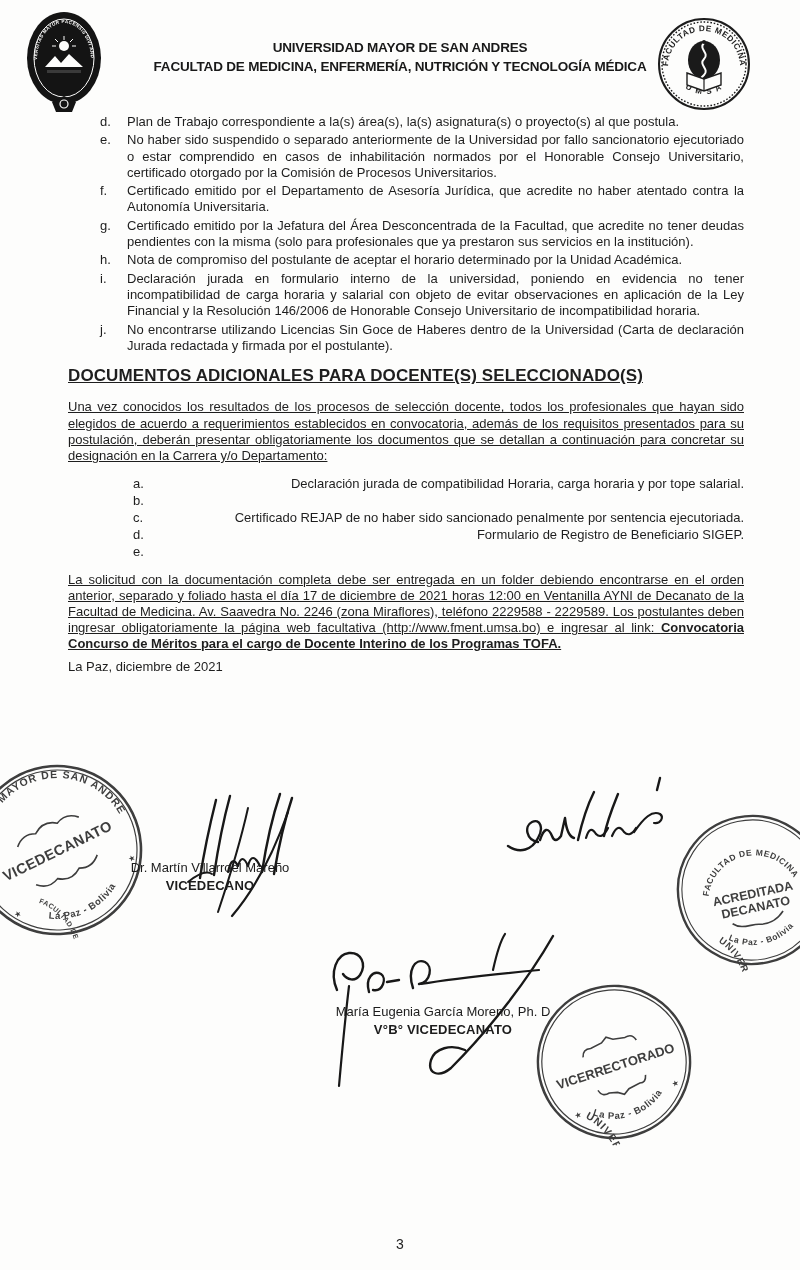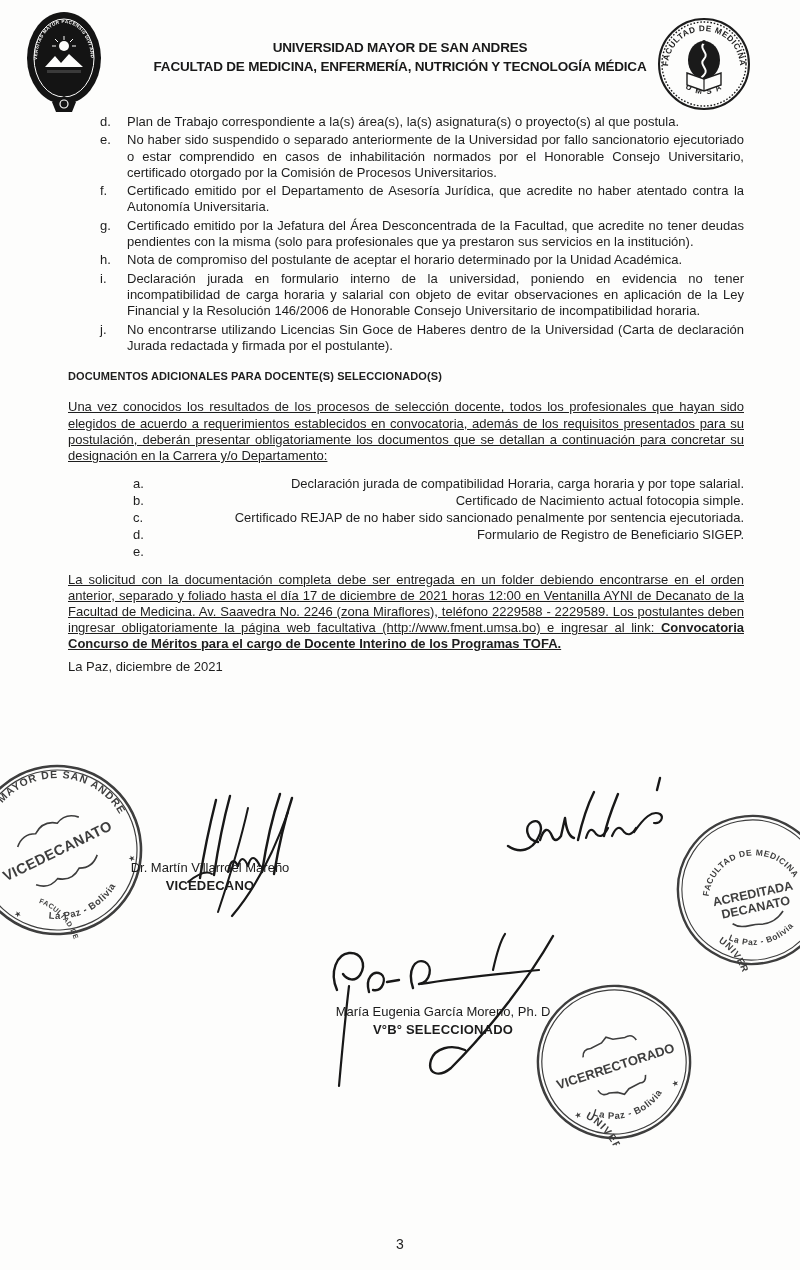--- a/index.html
+++ b/index.html
@@ -22,21 +22,21 @@
   .logo-left{position:absolute;left:24px;top:10px;}
   .logo-right{position:absolute;left:656px;top:16px;}
   
   .main{
     position:absolute;top:114px;left:68px;width:676px;
     font-size:13px;line-height:16.3px;color:#1e1e1e;
   }
   .lrow{display:flex;margin-bottom:2px;}
   .lrow .marker{flex:0 0 27px;margin-left:32px;}
   .lrow .txt{flex:1;text-align:justify;}
-  .sec-heading{font-size:11px;font-weight:700;margin:14px 0 8px 0;letter-spacing:0.1px;}
+  .sec-heading{font-size:17px;font-weight:700;margin:14px 0 8px 0;letter-spacing:0.1px;text-decoration:underline;}
   .para{text-align:justify;margin:15px 0 0 0;text-decoration:underline;}
   .inner-list{margin-top:10px;line-height:17px;}
   .inner-list .lrow{margin-bottom:0;}
   .inner-list .lrow .marker{flex:0 0 19px;margin-left:65px;}
   .inner-list .lrow .txt{text-align:right;}
   .closing{margin-top:12px;line-height:16.1px;}
   .closing strong{font-weight:700;}
   .dateline{margin-top:7px;}
   
   .abs{position:absolute;}
@@ -135,21 +135,20 @@
 
     <p class="para">Una vez conocidos los resultados de los procesos de selección docente, todos los profesionales que hayan sido elegidos de acuerdo a requerimientos establecidos en convocatoria, además de los requisitos presentados para su postulación, deberán presentar obligatoriamente los documentos que se detallan a continuación para concretar su designación en la Carrera y/o Departamento:</p>
 
     <div class="letter-list inner-list">
       <div class="lrow">
           <span class="marker">a.</span>
           <span class="txt">Declaración jurada de compatibilidad Horaria, carga horaria y por tope salarial.</span>
         </div>
       <div class="lrow">
           <span class="marker">b.</span>
-          <span class="txt">Certificado de Nacimiento actual fotocopia simple.</span>
         </div>
       <div class="lrow">
           <span class="marker">c.</span>
           <span class="txt">Certificado REJAP de no haber sido sancionado penalmente por sentencia ejecutoriada.</span>
         </div>
       <div class="lrow">
           <span class="marker">d.</span>
           <span class="txt">Formulario de Registro de Beneficiario SIGEP.</span>
         </div>
       <div class="lrow">
@@ -256,18 +255,18 @@
   </svg>
 
   <div class="name-block" style="left:100px;top:860px;width:220px;">
     <div>Dr. Martín Villarroel Mareño</div>
     <div class="ttl">VICEDECANO</div>
   </div>
 
 
   <div class="name-block" style="left:328px;top:1004px;width:230px;">
     <div>María Eugenia García Moreno, Ph. D</div>
-    <div class="ttl">V°B° SELECCIONADO</div>
+    <div class="ttl">V°B° VICEDECANATO</div>
   </div>
 
   <div class="pagenum">3</div>
 
 </div>
 
 </body></html>

